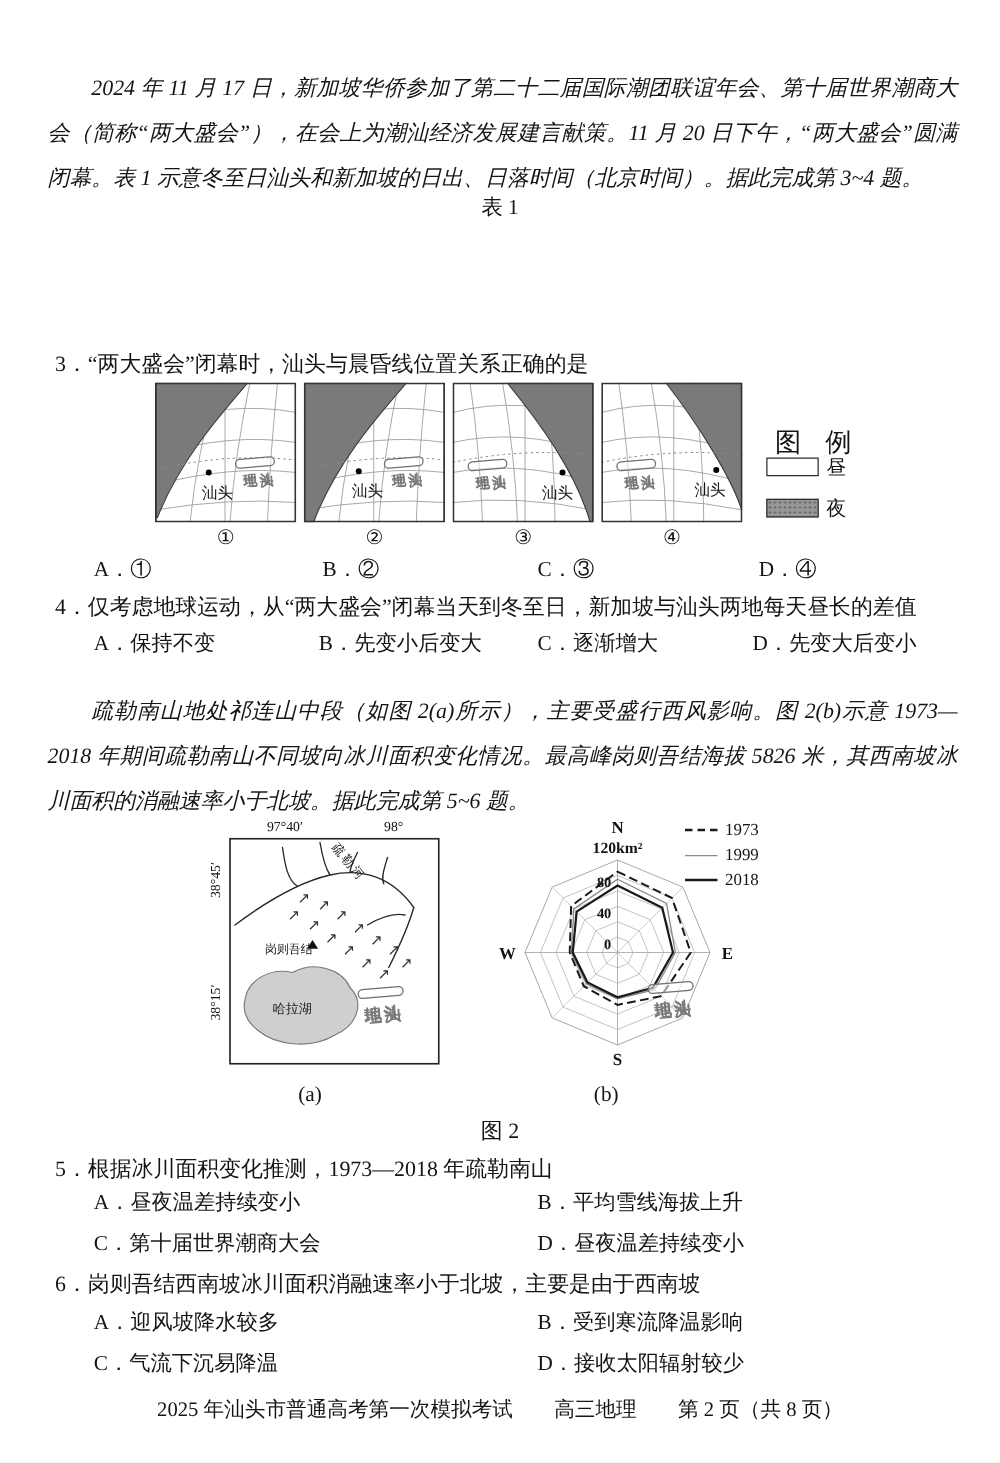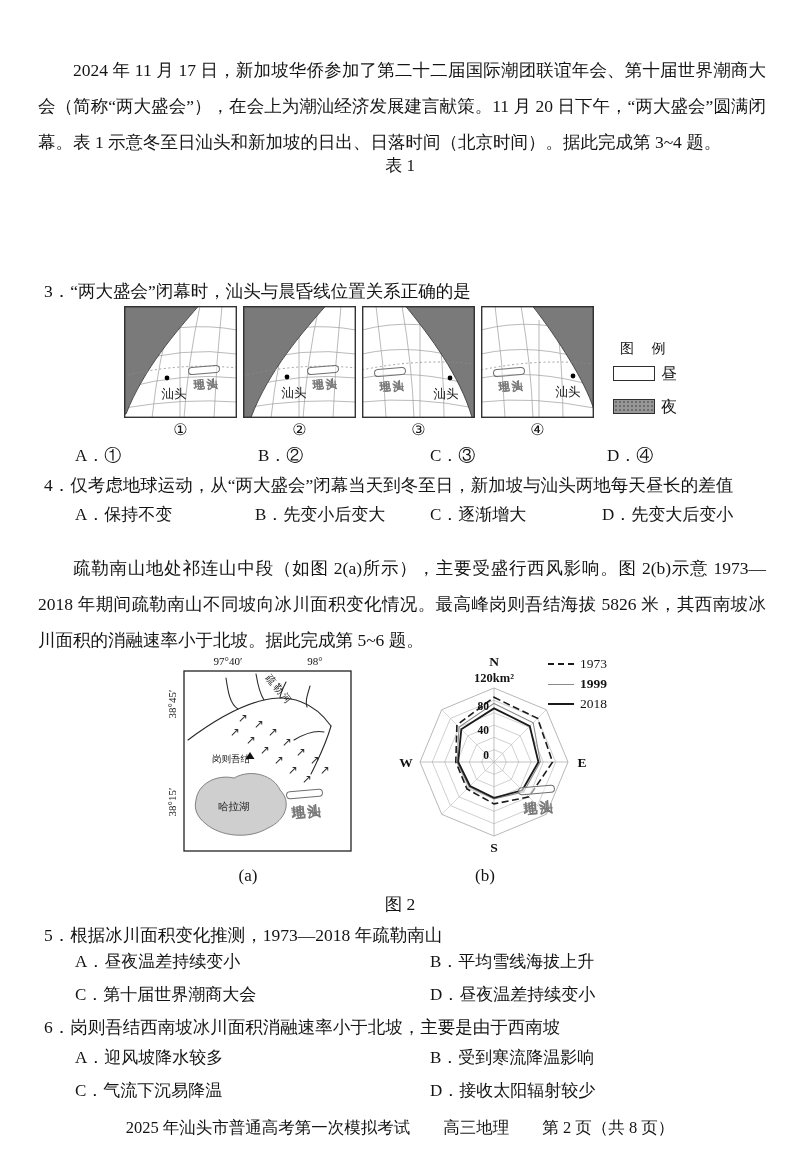--- a/index.html
+++ b/index.html
@@ -1,40 +1,40 @@
 <!DOCTYPE html>
 <html><head>
 <meta charset="utf-8">
 <title>page</title>
 <style>
   html,body{margin:0;padding:0;background:#e8e8e8;}
   #page{position:relative;width:800px;height:1170px;background:#ffffff;margin:0 auto;
         font-family:"Liberation Serif","DejaVu Serif",serif;color:#141414;overflow:hidden;}
   .abs{position:absolute;}
-  .para{font-size:17.5px;line-height:36px;text-align:justify;text-align-last:left;text-indent:2em;}
+  .para{font-size:17.5px;line-height:36px;text-align:justify;text-align-last:left;text-indent:2em;font-style:italic;}
   .caption{text-align:center;font-size:17px;}
   .stem{font-size:17.5px;line-height:26px;}
   .opt{font-size:17px;white-space:nowrap;}
   
   table.t1{border-collapse:collapse;font-size:17px;}
   table.t1 td,table.t1 th{border:1.6px solid #1c1c1c;text-align:center;vertical-align:middle;padding:0;}
   table.t1 th{font-weight:bold;height:32px;}
   table.t1 td{height:30px;font-weight:normal;}
   .c1{width:128px;} .c2{width:148px;} .c3{width:148px;}
   
   .globe{position:absolute;width:113px;height:112px;}
   .globe svg{display:block;width:113px;height:112px;}
   .gframe{fill:none;stroke:#333;stroke-width:1.4;}
   .grat{fill:none;stroke:#9c9c9c;stroke-width:0.7;}
   .night{fill:#7a7a7a;stroke:#3d3d3d;stroke-width:0.9;}
   .trop{fill:none;stroke:#8a8a8a;stroke-width:0.8;stroke-dasharray:2,2.5;}
   .city{font:12.5px "Liberation Serif","DejaVu Serif",serif;fill:#111;text-anchor:middle;}
   .figlabel{position:absolute;width:113px;text-align:center;font-size:16px;}
   
-  .lgtitle{font-size:14px;letter-spacing:7px;}
+  .lgtitle{font-size:21px;letter-spacing:7px;}
   .sw{position:absolute;width:42px;height:15px;border:1.3px solid #2e2e2e;box-sizing:border-box;}
   .sw-night{background-color:#979797;background-image:radial-gradient(#6d6d6d 0.8px,transparent 0.9px);background-size:4px 4px;}
   .swlab{font-size:16px;}
   
   .seal{position:absolute;display:flex;gap:2px;border:1.8px solid #6f6f6f;border-radius:5px;
         padding:2px 3px;color:#7a7a7a;transform:rotate(-5deg);background:rgba(255,255,255,0.55);}
   .seal-col{writing-mode:vertical-rl;font-weight:bold;letter-spacing:1px;line-height:1;}
   .seal-sm .seal-col{font-size:11px;}
   .seal-lg .seal-col{font-size:13.5px;}
   
@@ -263,21 +263,21 @@
         <text x="104" y="16" text-anchor="middle" class="radar-axis">N</text>
         <text x="192" y="117" text-anchor="middle" class="radar-axis">E</text>
         <text x="104" y="202" text-anchor="middle" class="radar-axis">S</text>
         <text x="16" y="117" text-anchor="middle" class="radar-axis">W</text>
       </svg>
     <div class="unitlab" style="left:72px;top:21px;width:64px;">120km²</div>
     <div class="rleg" style="left:158px;top:6px;">
       <span class="samp samp-dashed"></span>
       <span class="yr">1973</span>
     </div>
-    <div class="rleg" style="left:158px;top:26px;font-weight:bold;">
+    <div class="rleg" style="left:158px;top:26px;">
       <span class="samp samp-thin"></span>
       <span class="yr">1999</span>
     </div>
     <div class="rleg" style="left:158px;top:46px;">
       <span class="samp samp-solid"></span>
       <span class="yr">2018</span>
     </div>
     <div class="seal seal-lg" style="left:128px;top:136px;">
       <span class="seal-col">地理</span>
       <span class="seal-col">汕头</span>

